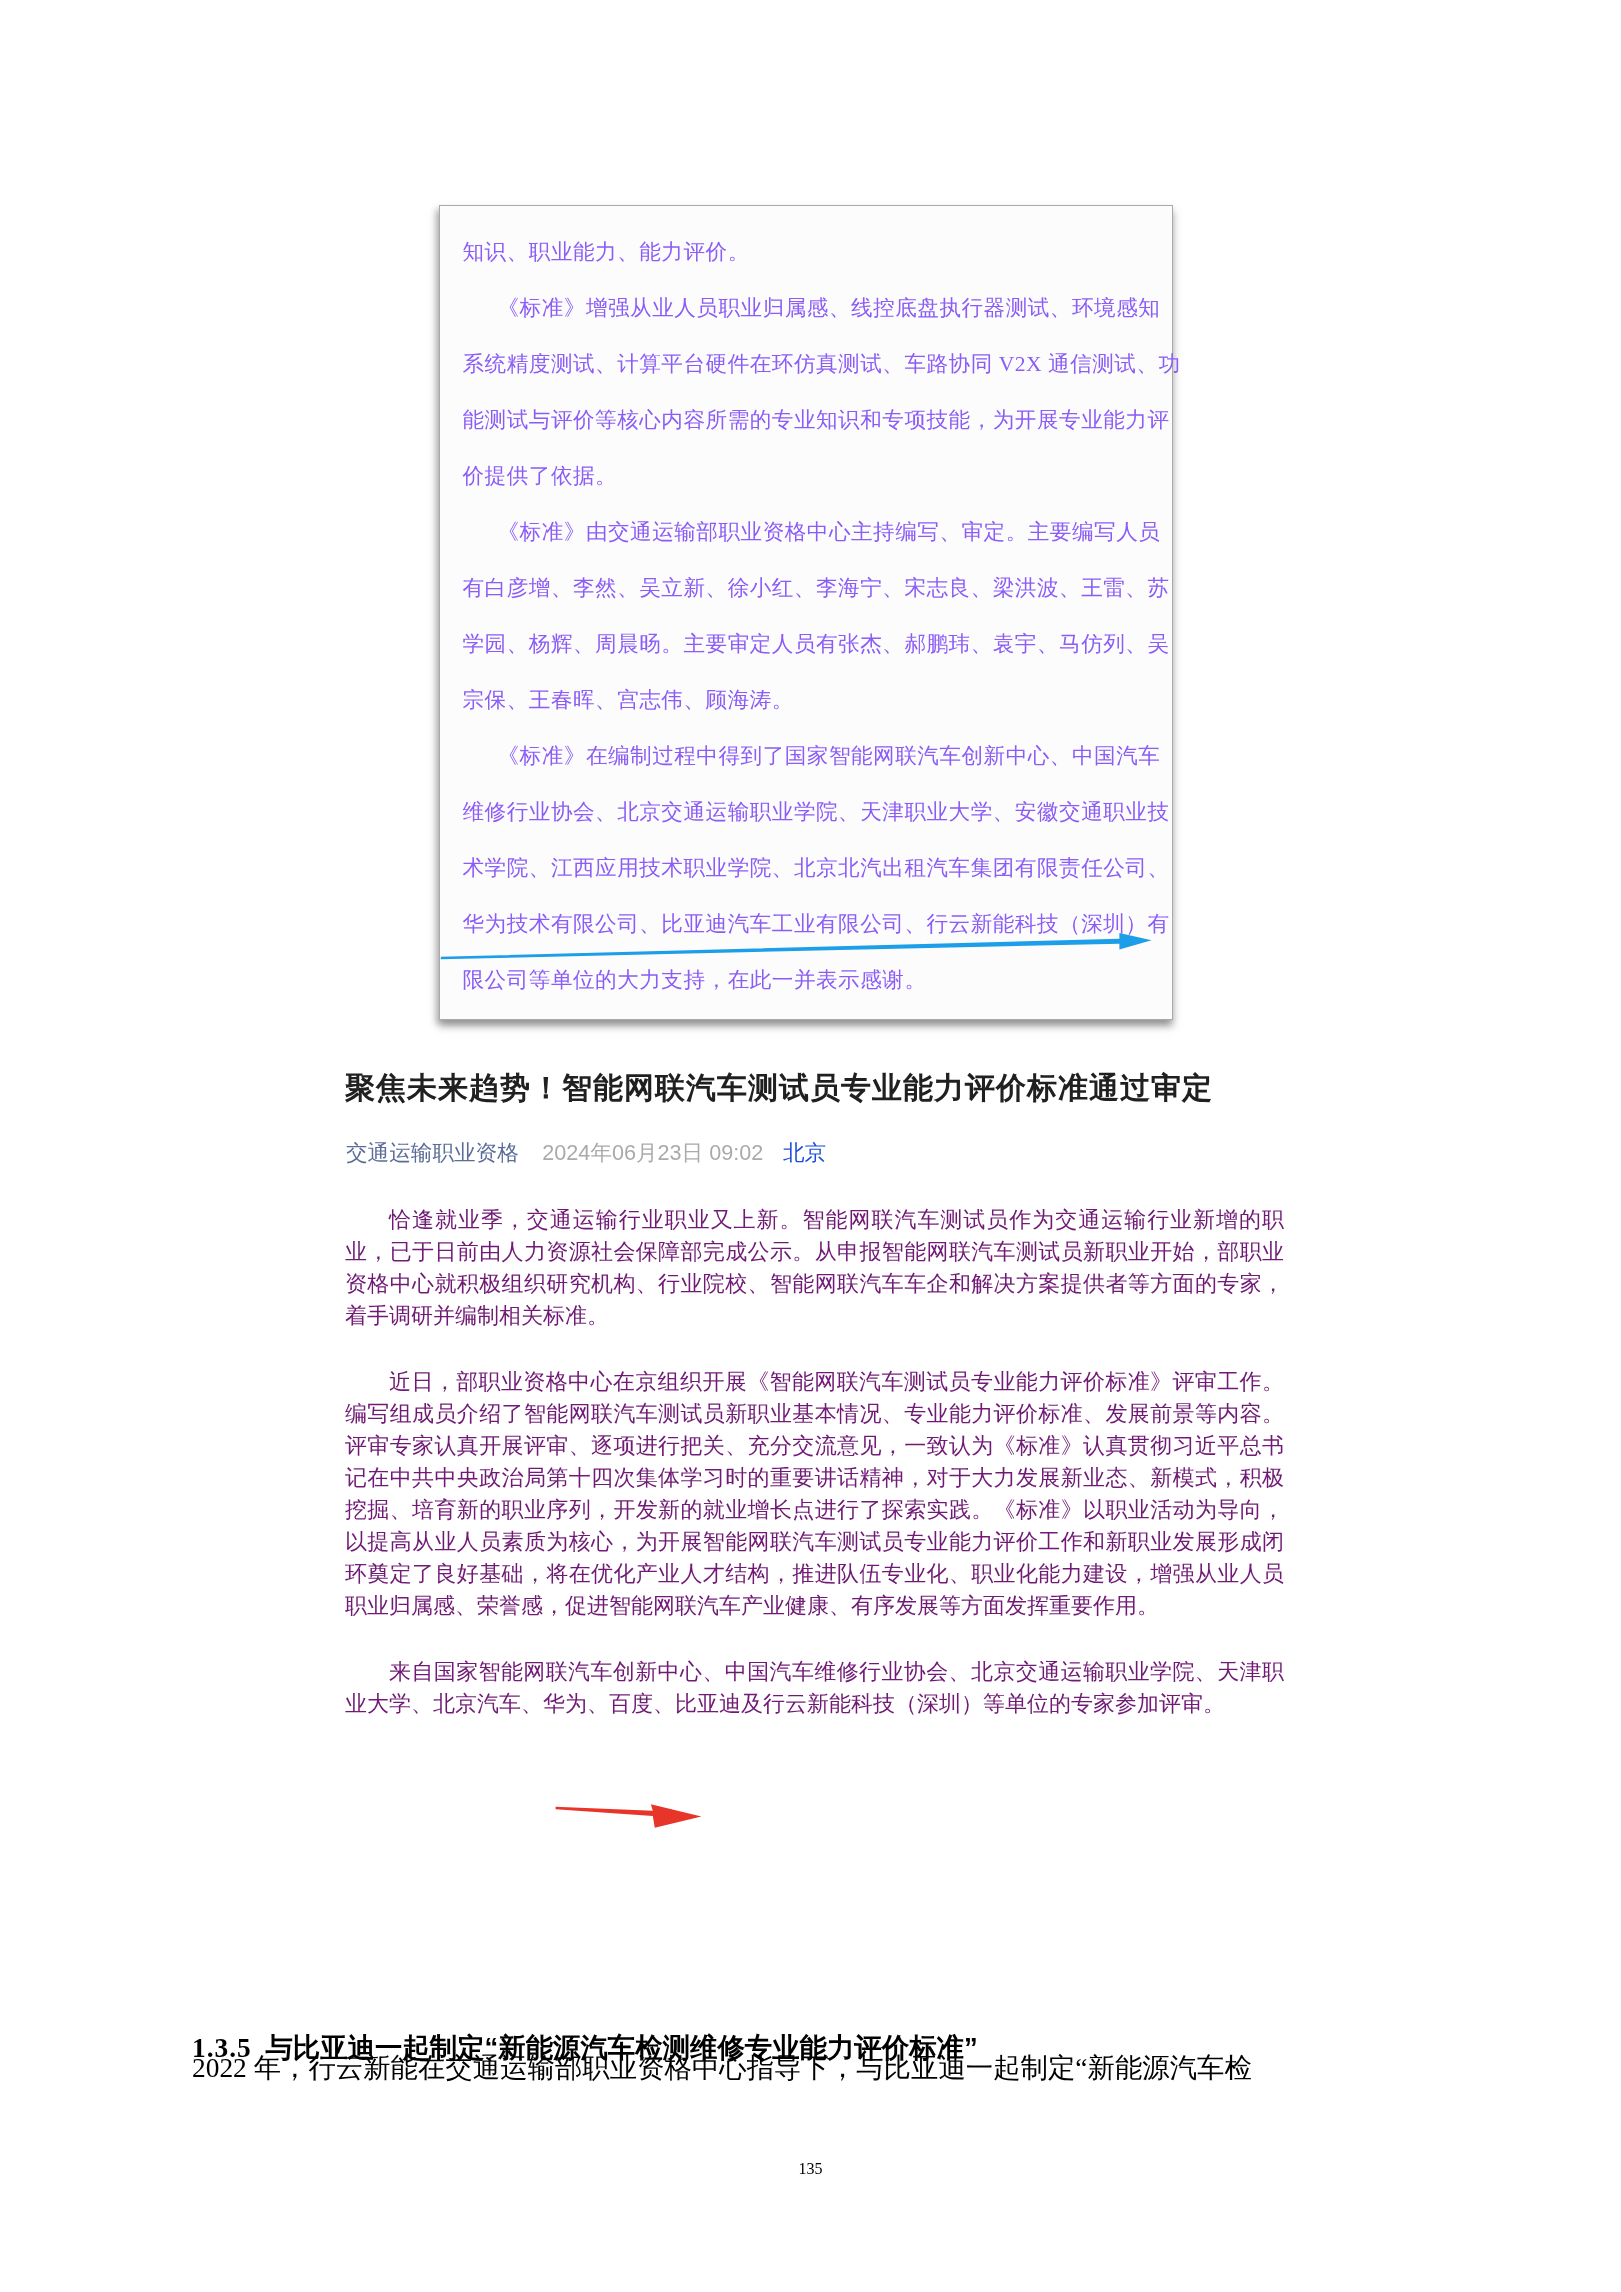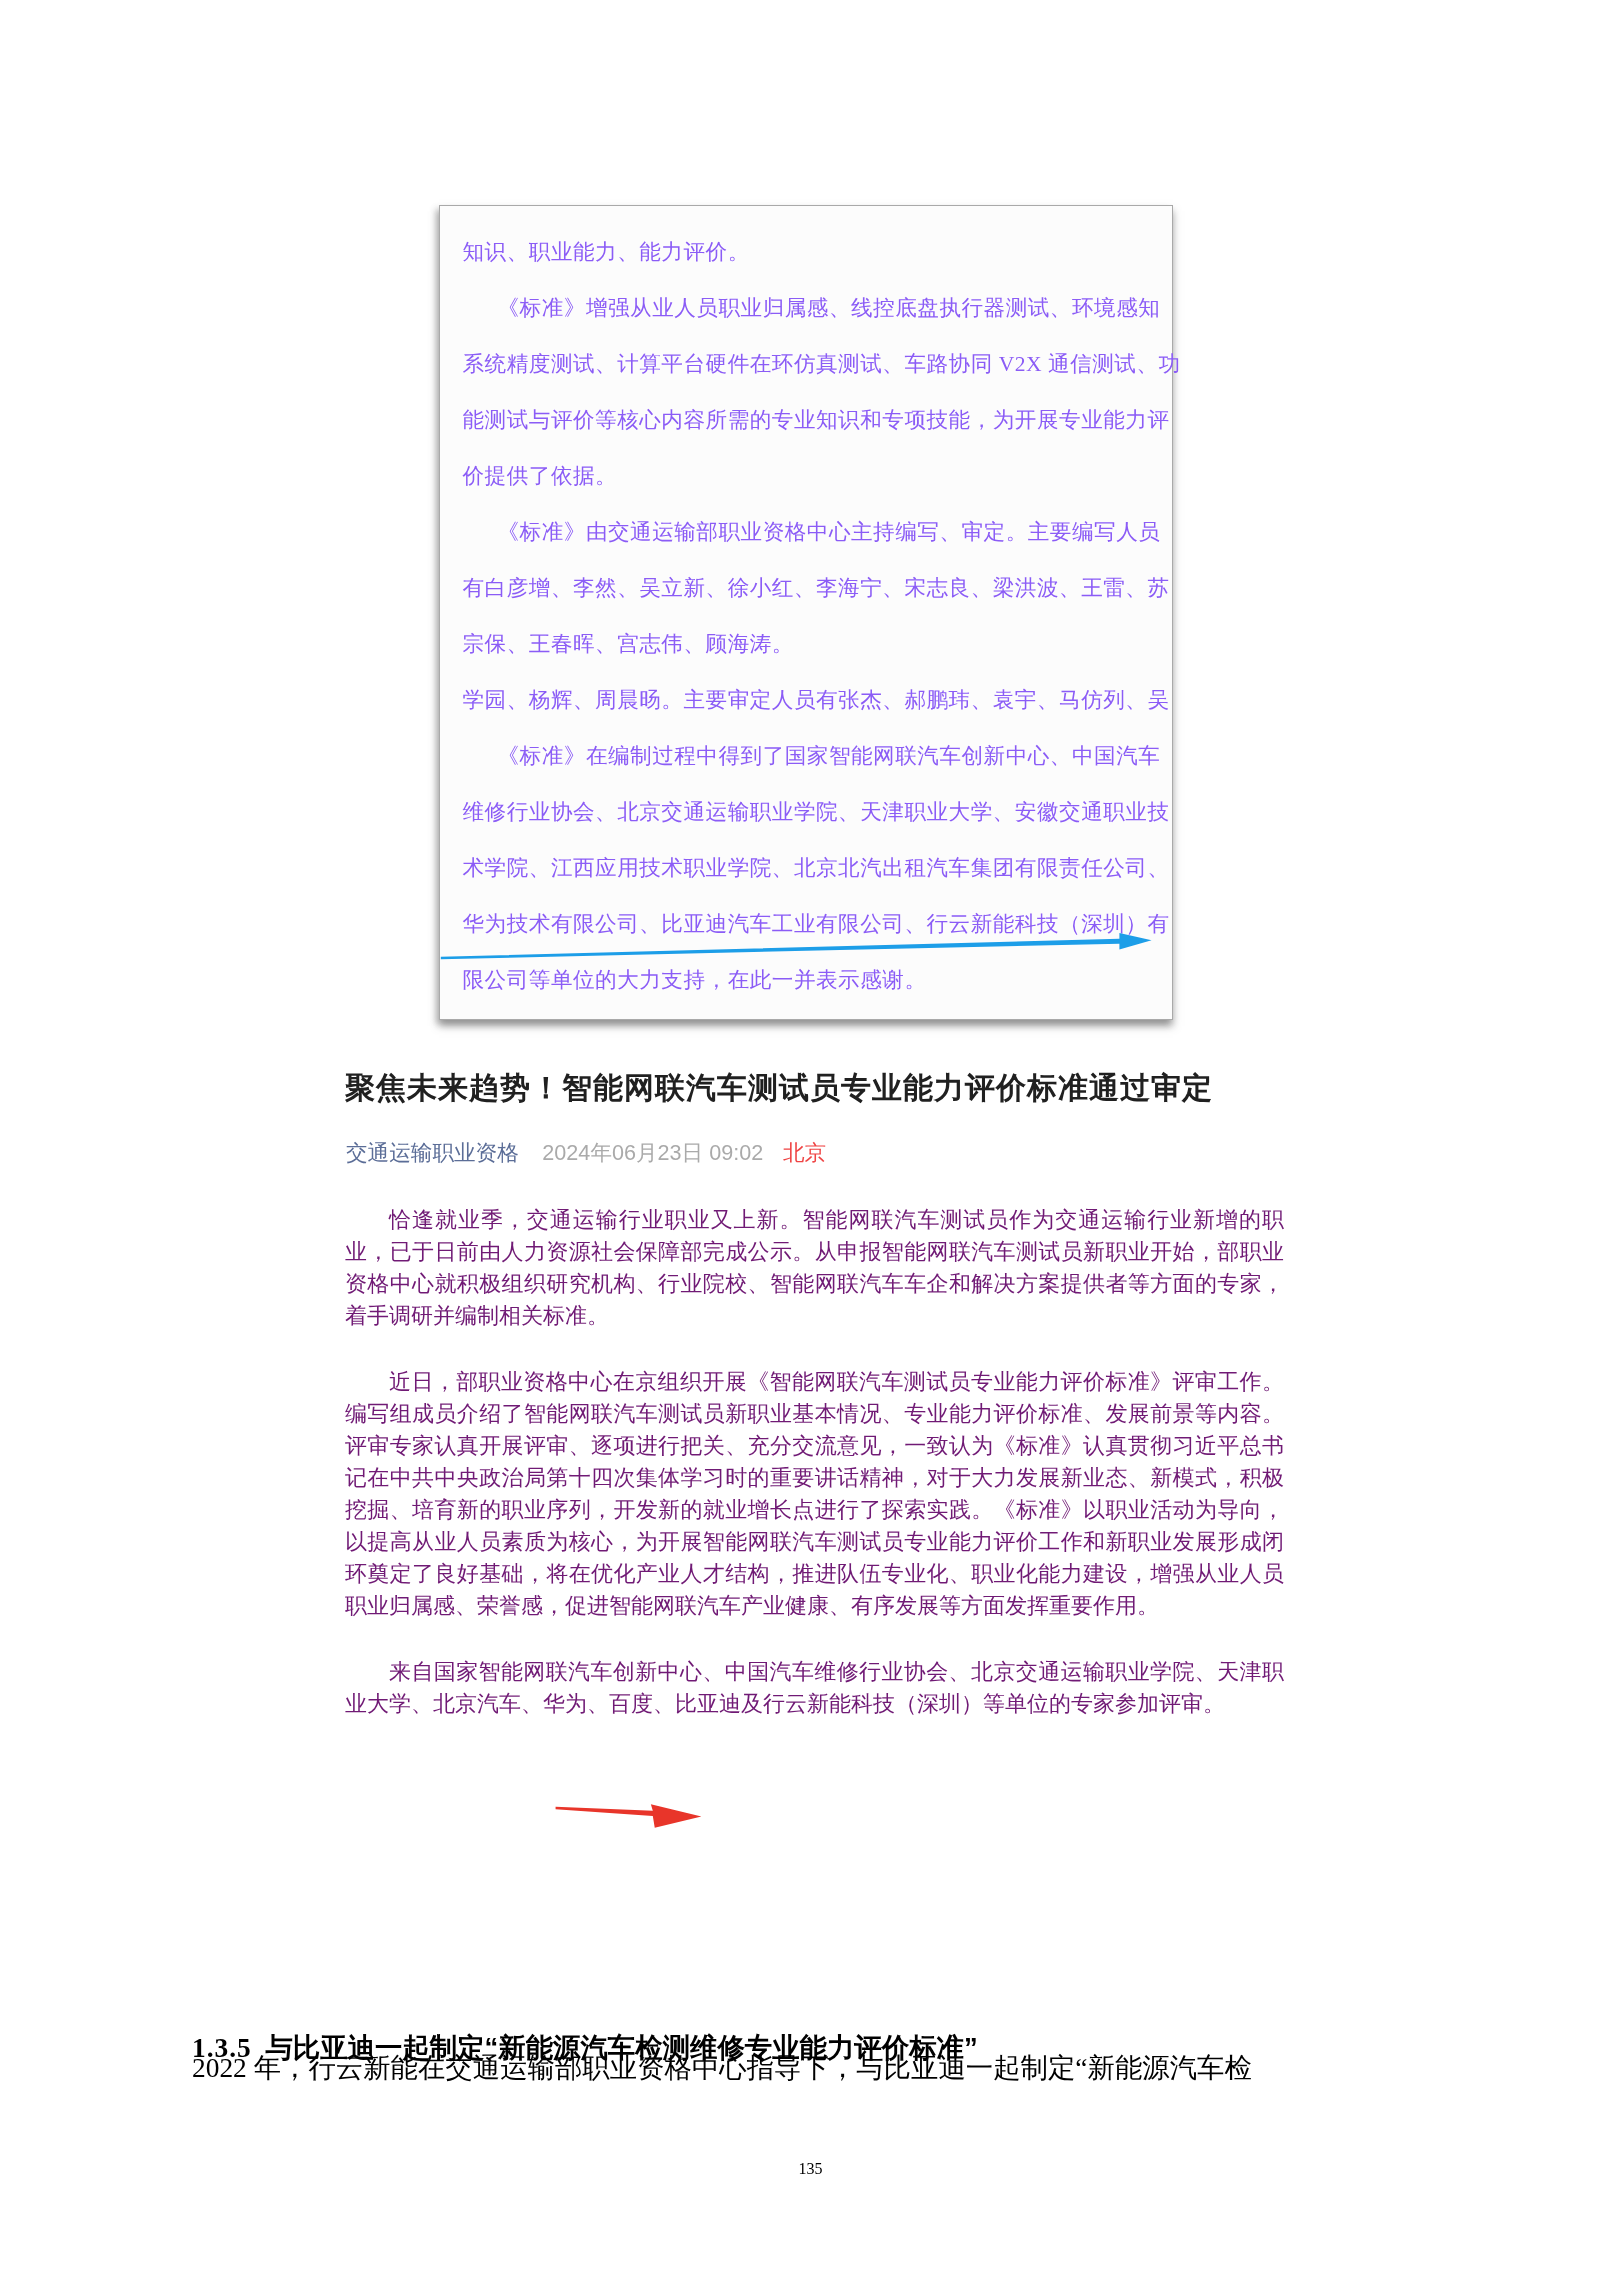--- a/index.html
+++ b/index.html
@@ -33,21 +33,21 @@
     position:absolute;left:345px;top:1068px;width:941px;
     font-size:30px;line-height:39px;font-weight:600;
     color:#202020;letter-spacing:1px;
   }
   .meta-row{
     position:absolute;left:346px;top:1139px;
     font-size:21.6px;line-height:27.4px;white-space:nowrap;
   }
   .meta-account{color:#5b6d97;}
   .meta-date{color:#aaaaaa;margin-left:17.6px;}
-  .meta-location{color:#ef4444;margin-left:13.7px;}
+  .meta-location{color:#1d4ed8;margin-left:13.7px;}
   .article-body{
     position:absolute;left:345px;top:1204px;width:939px;
     font-size:22px;line-height:32px;color:#701a75;
     text-align:justify;
   }
   .article-body p{margin:0 0 34px 0;text-indent:2em;}
   
   .section-heading{
     position:absolute;left:192px;top:1993px;width:1235px;
     font-size:27.4px;font-weight:bold;color:#000;
@@ -79,22 +79,22 @@
 
   <div class="shot-box">
 
   <div class="shot-line">知识、职业能力、能力评价。</div>
       <div class="shot-line indent">《标准》增强从业人员职业归属感、线控底盘执行器测试、环境感知</div>
       <div class="shot-line">系统精度测试、计算平台硬件在环仿真测试、车路协同 V2X 通信测试、功</div>
       <div class="shot-line">能测试与评价等核心内容所需的专业知识和专项技能，为开展专业能力评</div>
       <div class="shot-line">价提供了依据。</div>
       <div class="shot-line indent">《标准》由交通运输部职业资格中心主持编写、审定。主要编写人员</div>
       <div class="shot-line">有白彦增、李然、吴立新、徐小红、李海宁、宋志良、梁洪波、王雷、苏</div>
+      <div class="shot-line">学园、杨辉、周晨旸。主要审定人员有张杰、郝鹏玮、袁宇、马仿列、吴</div>
       <div class="shot-line">宗保、王春晖、宫志伟、顾海涛。</div>
-      <div class="shot-line">学园、杨辉、周晨旸。主要审定人员有张杰、郝鹏玮、袁宇、马仿列、吴</div>
       <div class="shot-line indent">《标准》在编制过程中得到了国家智能网联汽车创新中心、中国汽车</div>
       <div class="shot-line">维修行业协会、北京交通运输职业学院、天津职业大学、安徽交通职业技</div>
       <div class="shot-line">术学院、江西应用技术职业学院、北京北汽出租汽车集团有限责任公司、</div>
       <div class="shot-line">华为技术有限公司、比亚迪汽车工业有限公司、行云新能科技（深圳）有</div>
       <div class="shot-line">限公司等单位的大力支持，在此一并表示感谢。</div>
     </div>
 
   <svg class="arrow-svg blue-arrow-svg" width="745" height="39" viewBox="0 0 760 40">
     <polygon points="8,28.5 704,10 704,4 737,11.5 704,21 704,15 8,31" style="fill: rgb(29, 158, 232);"></polygon>
   </svg>

